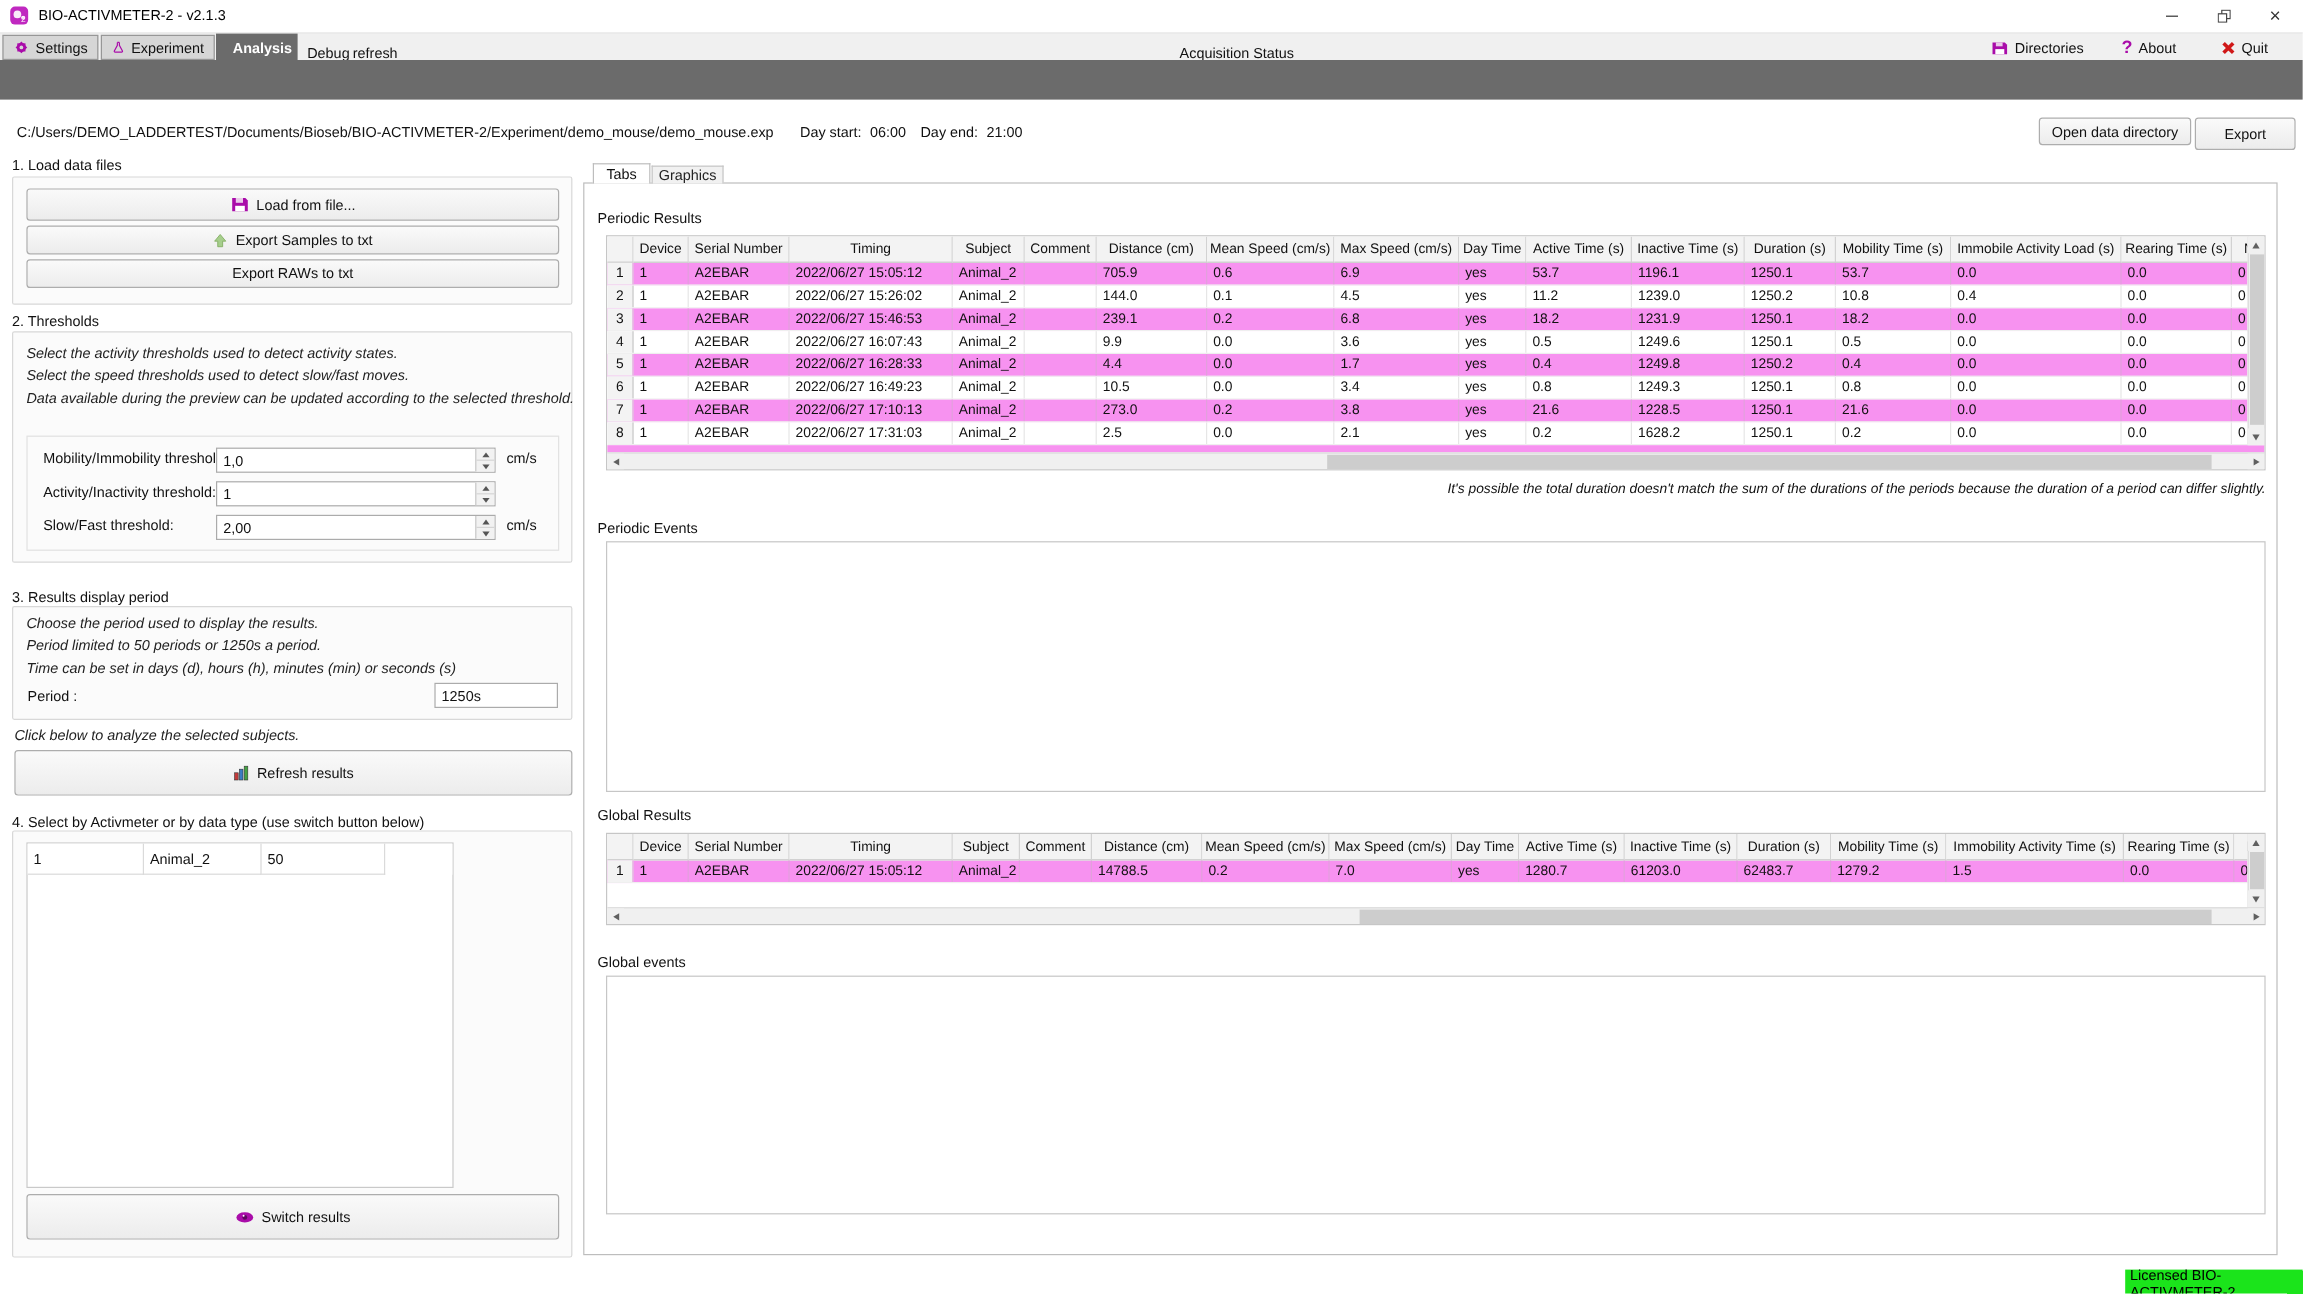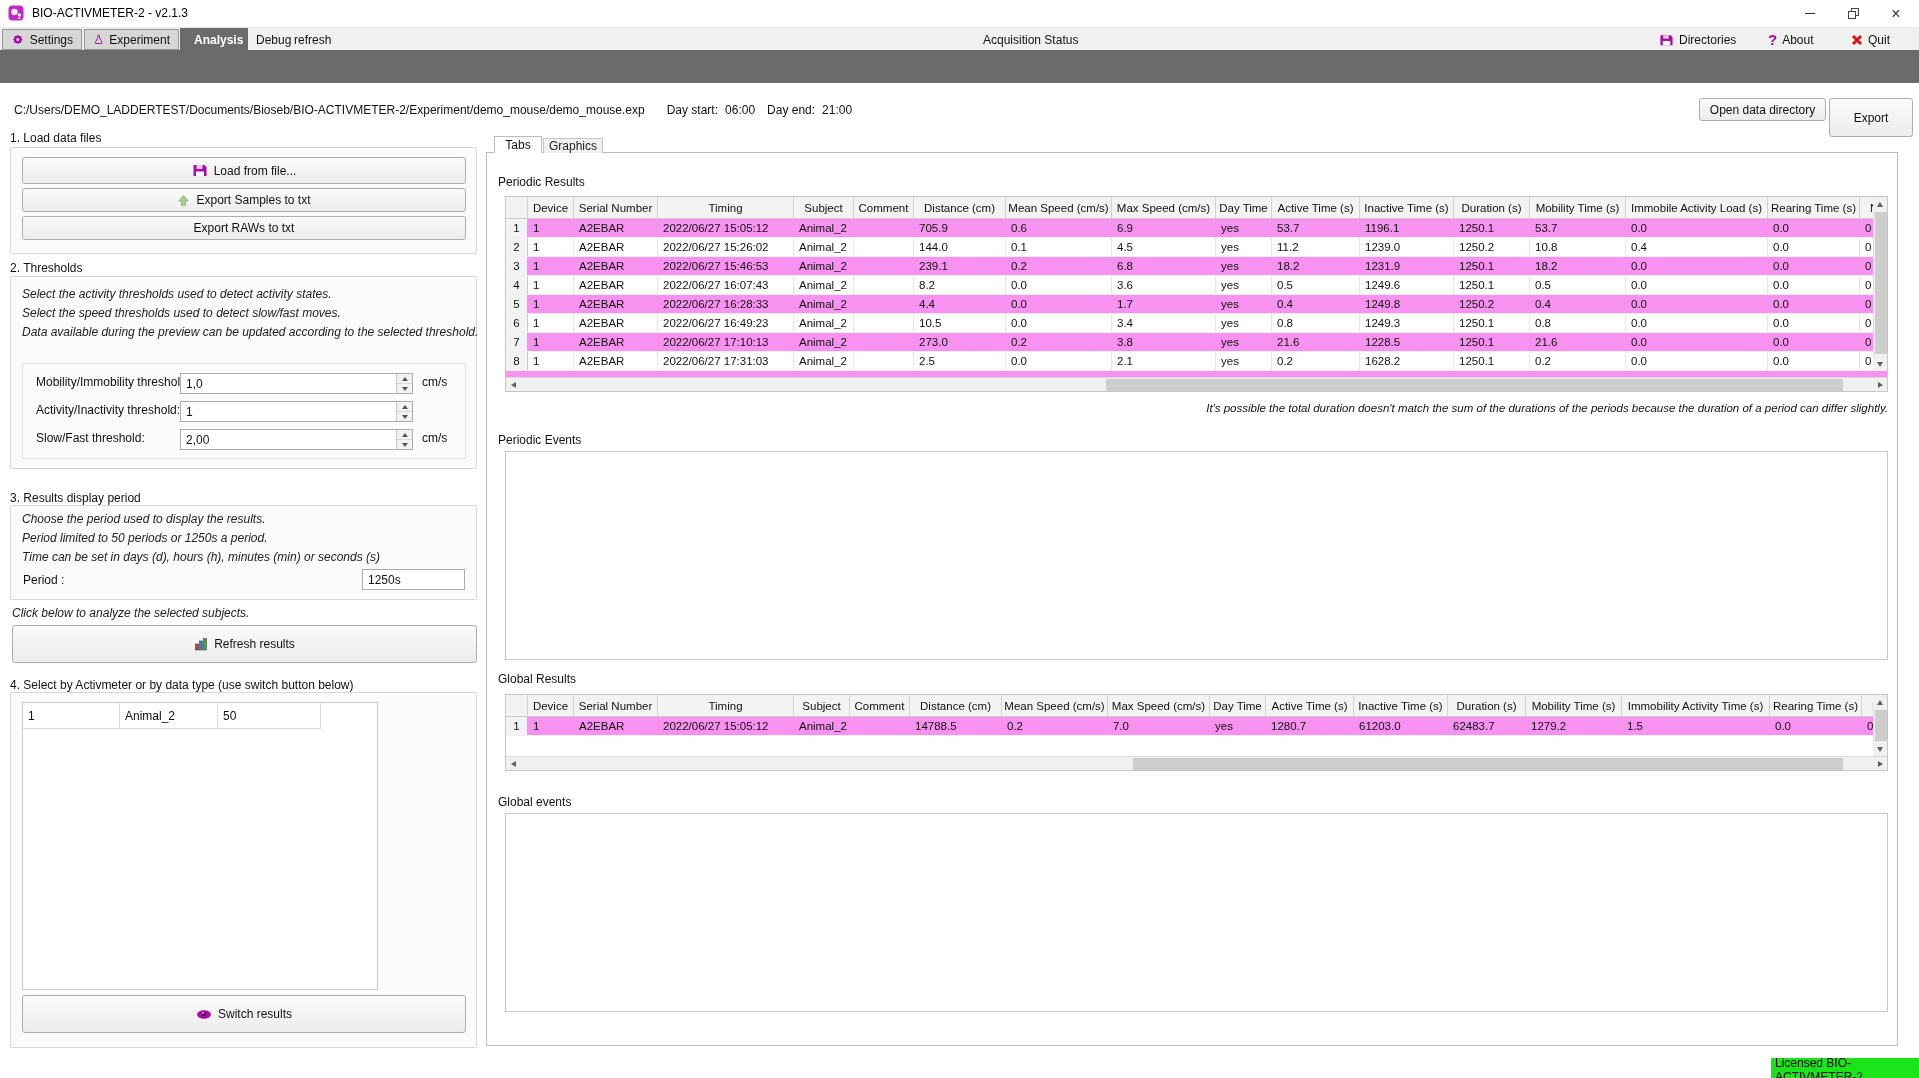--- a/index.html
+++ b/index.html
@@ -11,21 +11,21 @@
   .titlebar{position:absolute;left:0;top:0;width:1919px;height:27px;background:#fff;}
   .app-icon{position:absolute;left:8px;top:5px;width:16px;height:16px;}
   .win-title{position:absolute;left:32px;top:6px;font-size:12px;color:#000;}
   .winbtn{position:absolute;top:0;width:34px;height:27px;display:flex;align-items:center;justify-content:center;color:#333;font-size:14px;}
   .min-line{width:10px;height:1px;background:#333;}
 
   
   .menubar{position:absolute;left:0;top:27px;width:1919px;height:23px;background:#F0F0F0;border-top:1px solid #E7E7E7;}
   .mtab{position:absolute;top:1px;height:21px;background:#D6D6D6;border:1px solid #979797;display:flex;align-items:center;gap:5px;padding:0 8px;font-size:12px;cursor:default;}
   .mtab-active{position:absolute;top:0;height:23px;background:#6B6B6B;color:#fff;font-weight:bold;display:flex;align-items:center;gap:5px;padding:0 9px;font-size:12px;}
-  .mitem{position:absolute;top:0;height:23px;display:flex;align-items:center;font-size:12px;padding:0 4px;}
+  .mitem{position:absolute;top:0;height:23px;display:flex;align-items:flex-end;font-size:12px;padding:0 4px;}
   .mright{position:absolute;top:0;height:23px;display:flex;align-items:center;gap:5px;font-size:12px;}
   .darkstrip{position:absolute;left:0;top:50px;width:1919px;height:33px;background:#6B6B6B;}
 
   
   .pathrow{position:absolute;left:14px;top:103px;font-size:12px;white-space:nowrap;}
   .pathrow .gap1{margin-left:22px;}
   .pathrow .gap2{margin-left:7px;}
   .pathrow .gap3{margin-left:12px;}
   .btn{background:linear-gradient(#FAFAFA,#ECECEC);border:1px solid #ADADAD;border-radius:3px;font-size:12px;display:flex;align-items:center;justify-content:center;gap:6px;cursor:default;}
 
@@ -171,21 +171,21 @@
   </div>
 </div>
 <div class="darkstrip"></div>
 
 <div class="pathrow">
   <span>C:/Users/DEMO_LADDERTEST/Documents/Bioseb/BIO-ACTIVMETER-2/Experiment/demo_mouse/demo_mouse.exp</span><span class="gap1">Day start:</span><span class="gap2">06:00</span><span class="gap3">Day end:</span><span class="gap2">21:00</span>
 </div>
 <div class="btn abs" style="left:1699px;top:98px;width:127px;height:23px;">
     <span>Open data directory</span>
   </div>
-<div class="btn abs" style="left:1829px;top:98px;width:84px;height:39px;">
+<div class="btn abs" style="left:1829px;top:98px;width:84px;height:27px;">
     <span>Export</span>
   </div>
 
 <div class="sect-title" style="left:10px;top:131px;">1. Load data files</div>
 <div class="gbox" style="left:10px;top:147px;width:467px;height:107px;"></div>
 <div class="btn abs" style="left:22px;top:157px;width:444px;height:27px;">
   <svg width="16" height="15" viewBox="0 0 16 15">
       <path d="M1.5 2h11l2 2v9h-13z" fill="#A90CA9"></path>
       <rect x="4.5" y="2" width="6" height="4" fill="#E9C9E9"></rect>
       <rect x="4" y="8.5" width="8" height="4.5" fill="#fff"></rect>
@@ -382,21 +382,21 @@
         <div class="cell" style="width:92px">0.0</div>
         <div class="cell" style="width:60px">0</div>
       </div>
       <div class="trow">
         <div class="cell rnum" style="width:22px">4</div>
         <div class="cell" style="width:46px">1</div>
         <div class="cell" style="width:84px">A2EBAR</div>
         <div class="cell" style="width:136px">2022/06/27 16:07:43</div>
         <div class="cell" style="width:60px">Animal_2</div>
         <div class="cell" style="width:60px"></div>
-        <div class="cell" style="width:92px">8.2</div>
+        <div class="cell" style="width:92px">9.9</div>
         <div class="cell" style="width:106px">0.0</div>
         <div class="cell" style="width:104px">3.6</div>
         <div class="cell" style="width:56px">yes</div>
         <div class="cell" style="width:88px">0.5</div>
         <div class="cell" style="width:94px">1249.6</div>
         <div class="cell" style="width:76px">1250.1</div>
         <div class="cell" style="width:96px">0.5</div>
         <div class="cell" style="width:142px">0.0</div>
         <div class="cell" style="width:92px">0.0</div>
         <div class="cell" style="width:60px">0</div>

